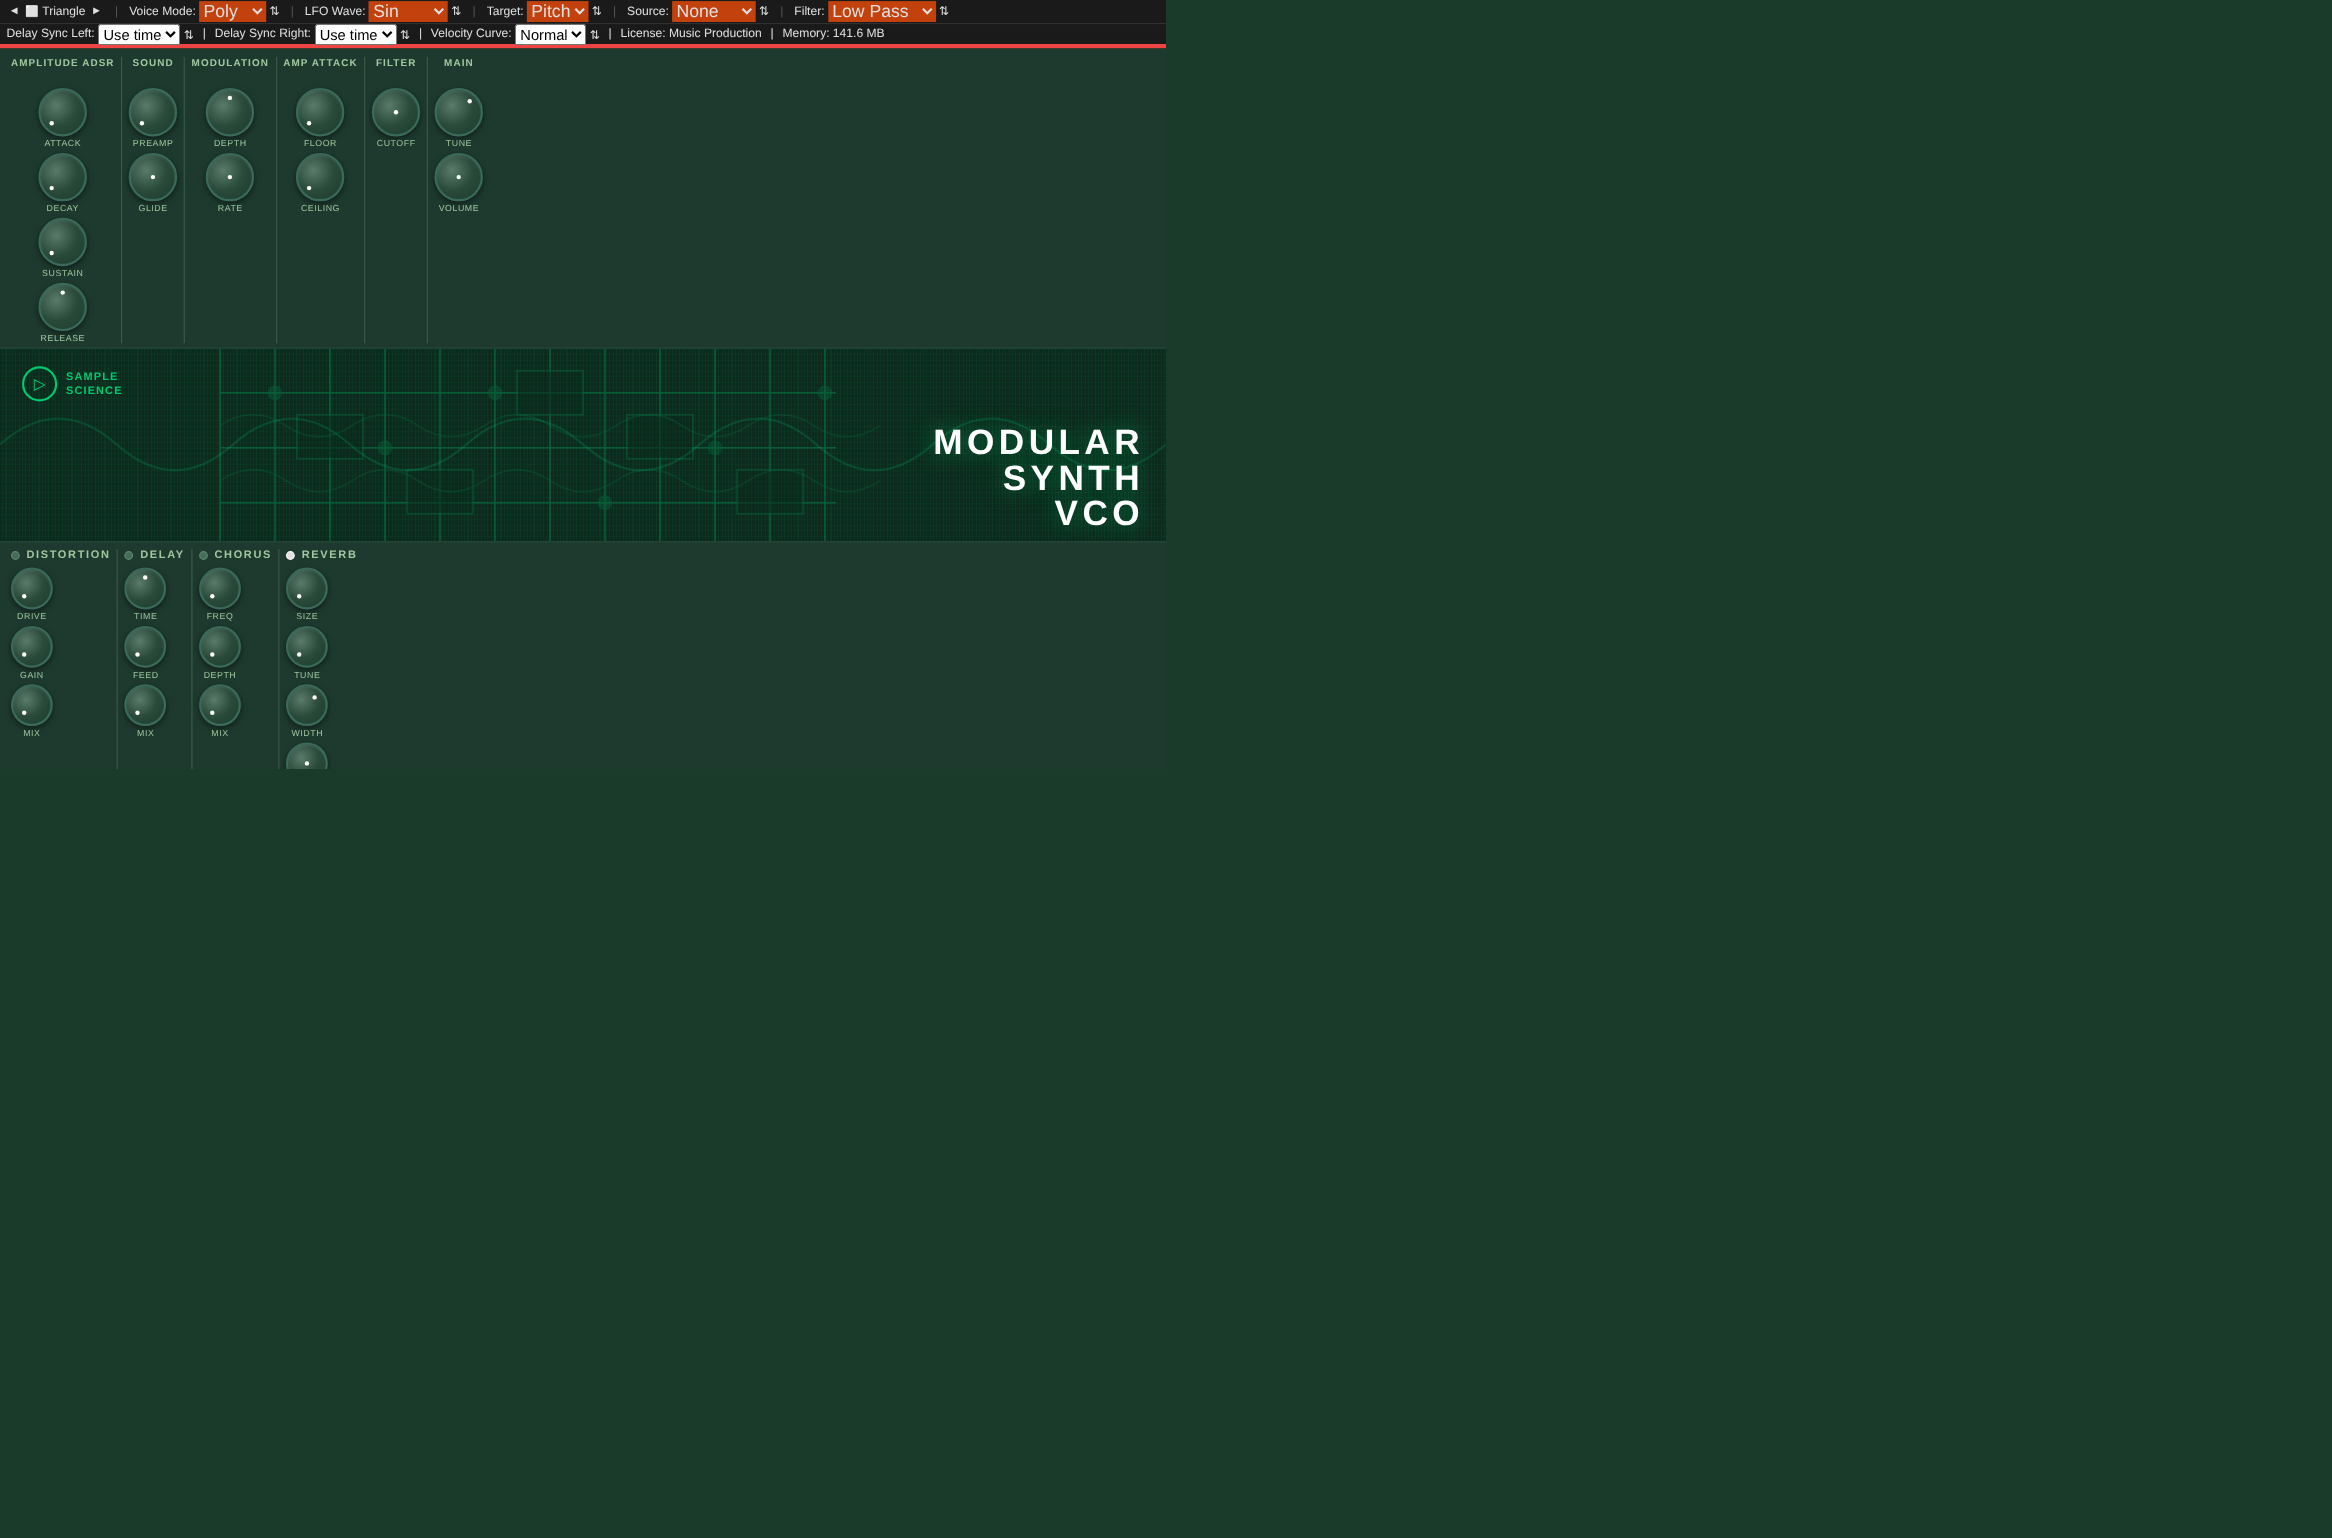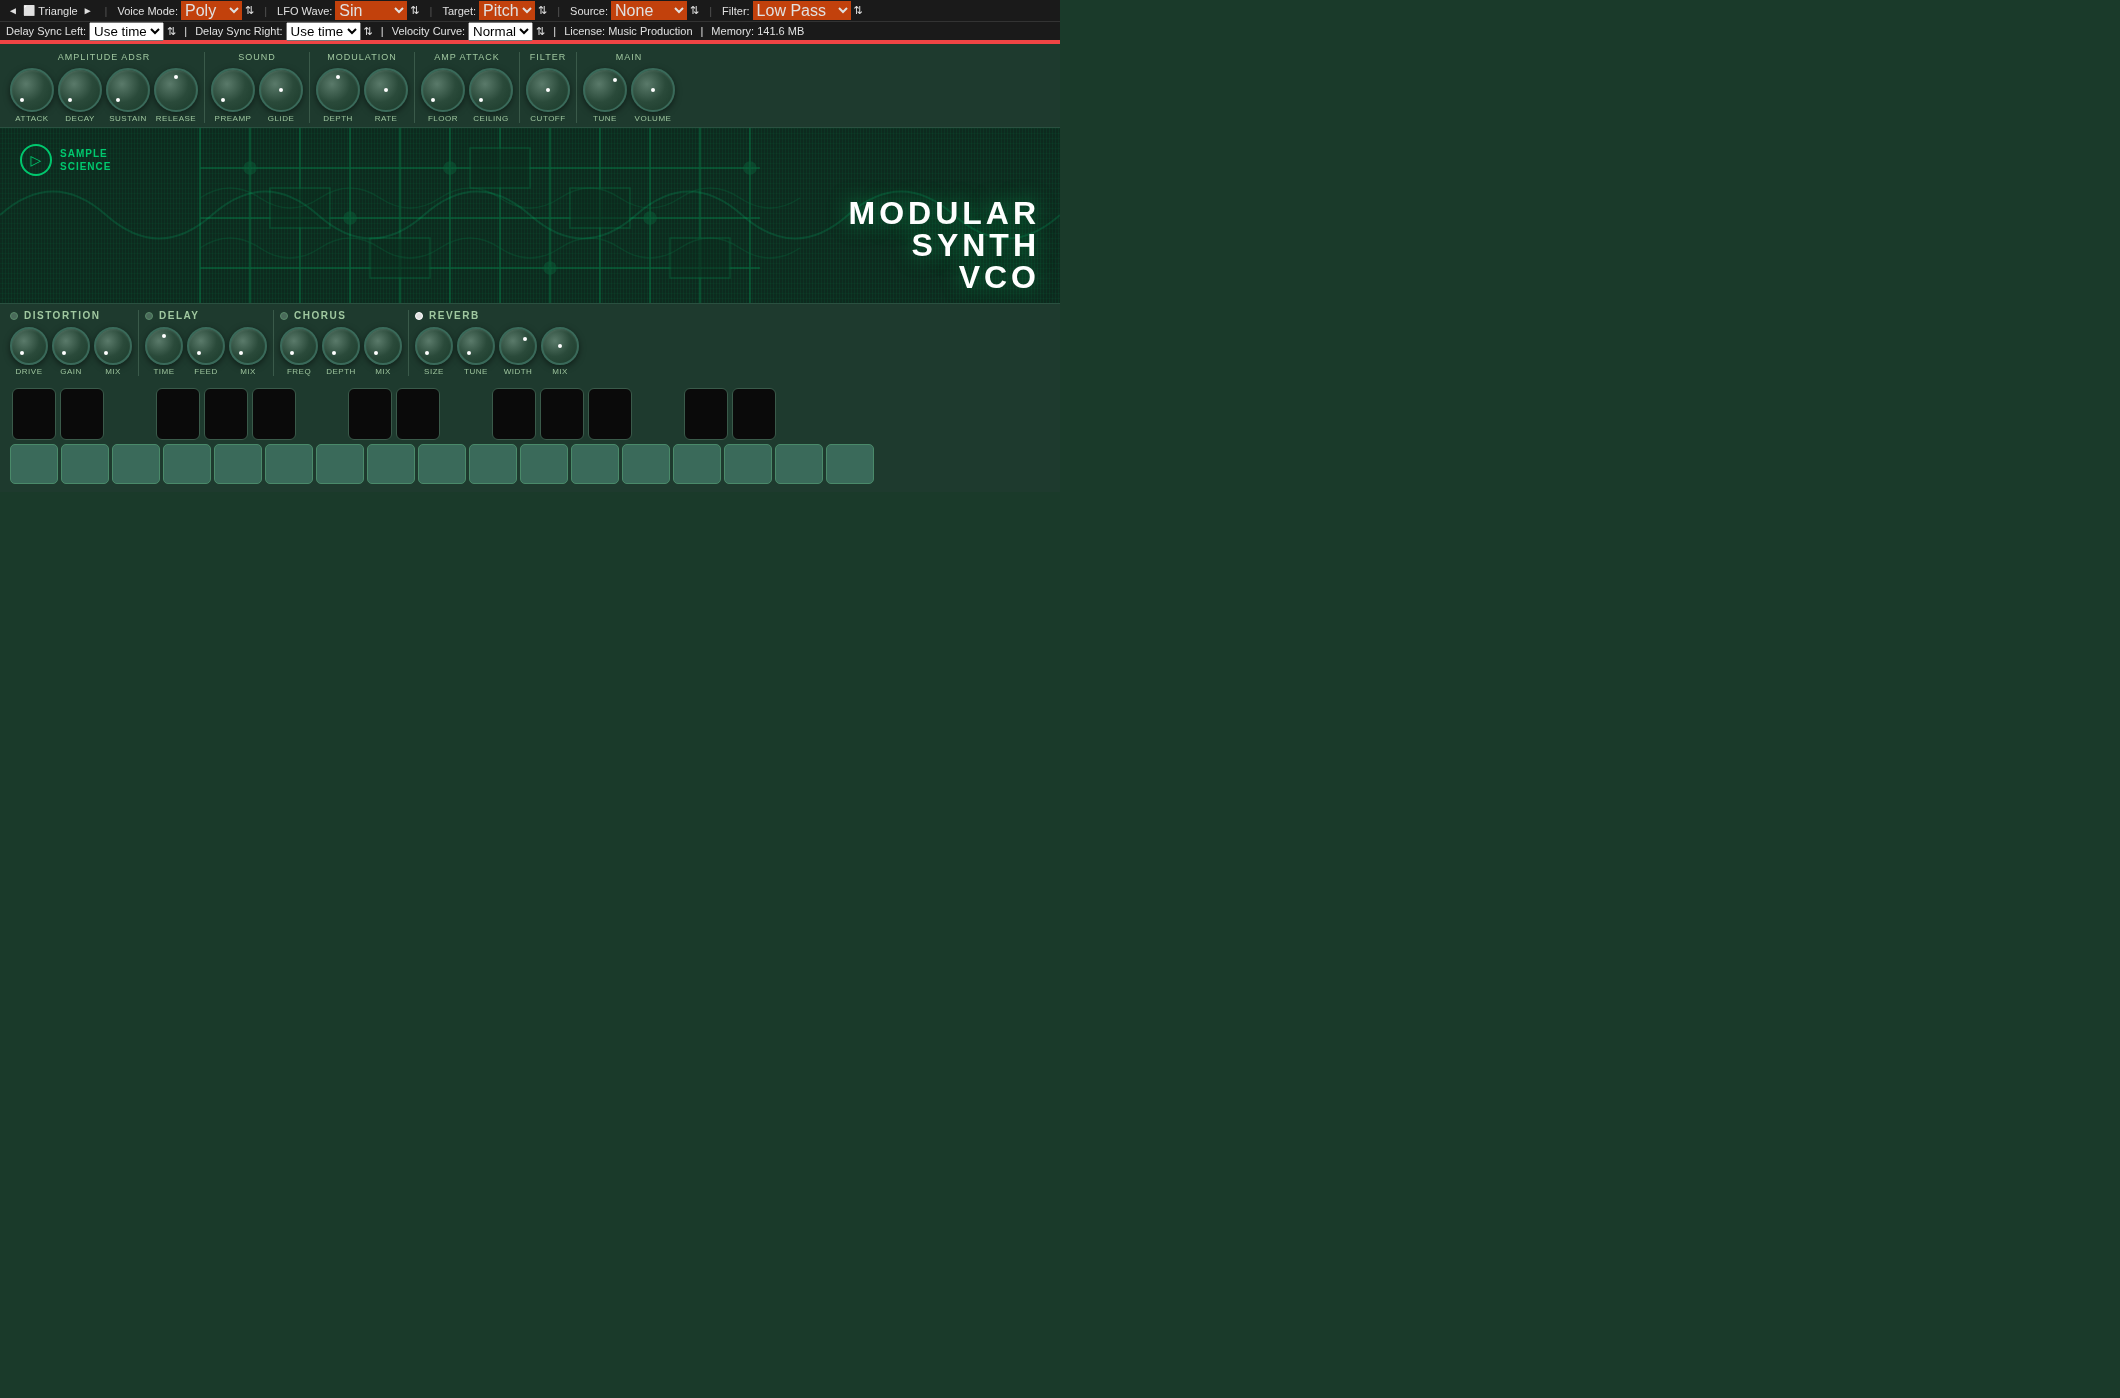--- a/index.html
+++ b/index.html
@@ -75,28 +75,29 @@
     }
     .control-group {
       display: flex;
       flex-direction: column;
       align-items: center;
       gap: 2px;
     }
     .group-label {
       color: #a0c8a0;
       font-size: 9px;
-      font-weight: normal;
+      font-weight: bold;
       letter-spacing: 1px;
       text-align: center;
-      margin-bottom: 4px;
+      margin-bottom: 16px;
     }
     .group-knobs {
       display: flex;
       gap: 4px;
+      flex-direction: column;
     }
     .knob-wrap {
       display: flex;
       flex-direction: column;
       align-items: center;
       gap: 2px;
     }
     .knob-label {
       color: #a0c8a0;
       font-size: 8px;

